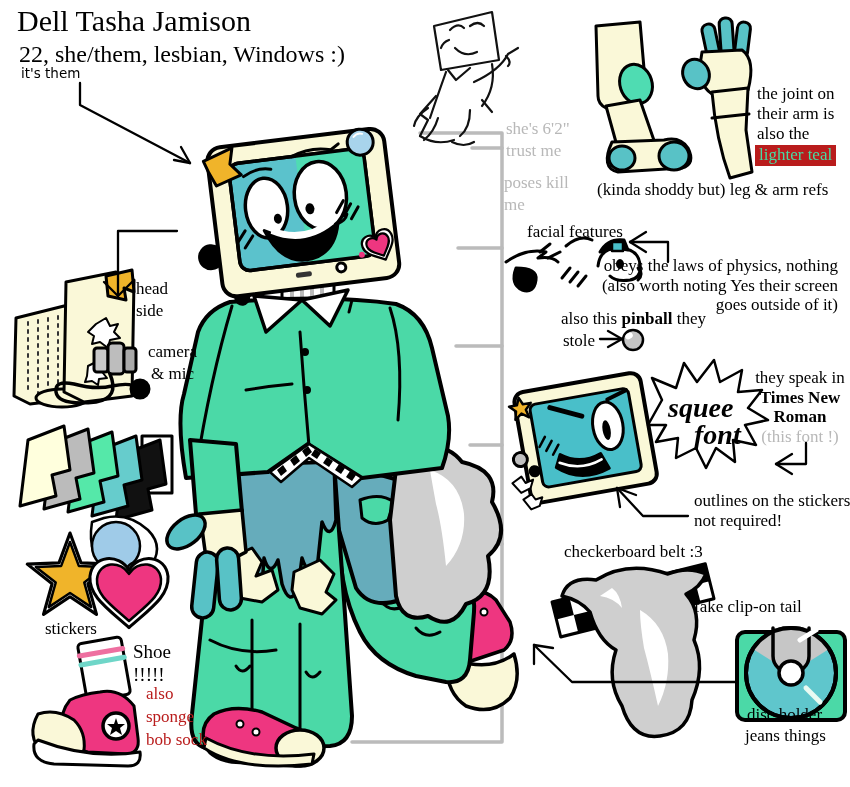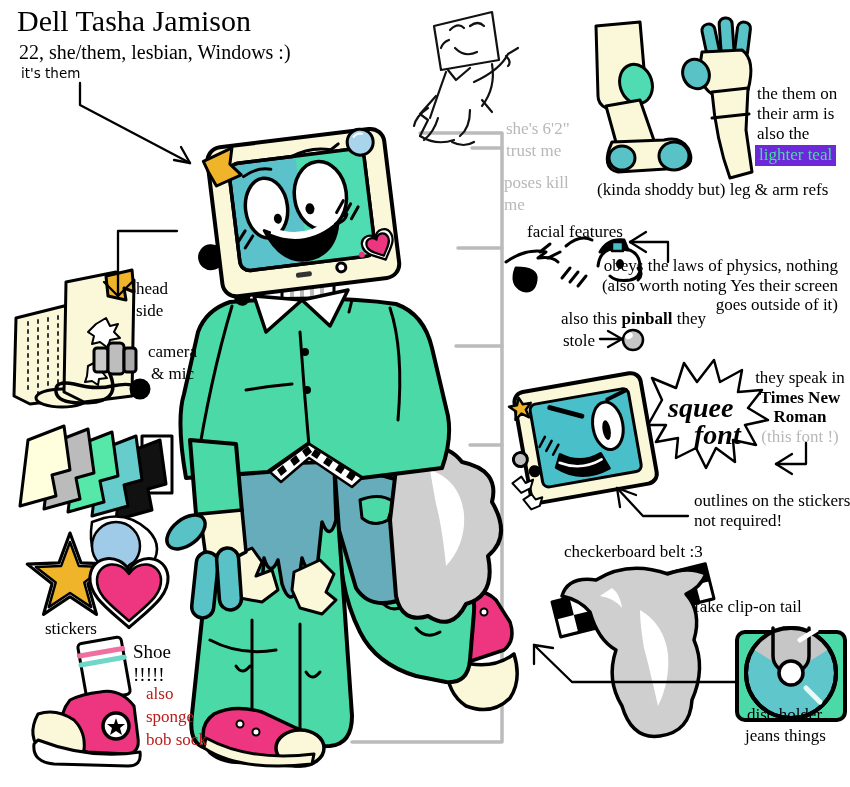--- a/index.html
+++ b/index.html
@@ -2,26 +2,26 @@
 <html><head>
 <meta charset="utf-8">
 <style>
   html,body{margin:0;padding:0;background:#fff;}
   #page{position:relative;width:850px;height:787px;background:#fff;overflow:hidden;
         font-family:"Liberation Serif",serif;}
   #art{position:absolute;left:0;top:0;width:850px;height:787px;}
   .t{position:absolute;font-family:"Liberation Serif",serif;font-size:17px;color:#000;
      white-space:nowrap;line-height:1.15;}
   .title{font-size:30px;}
-  .sub{font-size:20px;}
+  .sub{font-size:24px;}
   .hand{font-family:"DejaVu Sans",sans-serif;font-size:13.5px;}
   .gray{color:#b8b8b8;}
   .lgray{color:#b91c1c;}
   .bold{font-weight:bold;}
-  .badge{background:#6d28d9;color:#46dca4;padding:0 4px 1px 4px;}
+  .badge{background:#b91c1c;color:#46dca4;padding:0 4px 1px 4px;}
   .rightblock{text-align:right;white-space:nowrap;}
   .centerblock{text-align:center;}
   .bubbletxt{font-size:28px;font-weight:bold;font-style:italic;}
 </style>
 </head>
 <body>
 
 <div id="page">
 
 <svg id="art" viewBox="0 0 850 787" stroke-linecap="round" stroke-linejoin="round">
@@ -376,21 +376,21 @@
 
   <div class="t title" style="left:17px;top:4px;">Dell Tasha Jamison</div>
   <div class="t sub" style="left:19px;top:41px;">22, she/them, lesbian, Windows :)</div>
   <div class="t hand" style="left:21px;top:66px;">it's them</div>
 
   <div class="t gray" style="left:506px;top:119px;">she's 6'2"</div>
   <div class="t gray" style="left:506px;top:141px;">trust me</div>
   <div class="t gray" style="left:504px;top:173px;">poses kill</div>
   <div class="t gray" style="left:504px;top:195px;">me</div>
 
-  <div class="t" style="left:757px;top:84px;">the them on</div>
+  <div class="t" style="left:757px;top:84px;">the joint on</div>
   <div class="t" style="left:757px;top:104px;">their arm is</div>
   <div class="t" style="left:757px;top:124px;">also the</div>
   <div class="t badge" style="left:755px;top:145px;">lighter teal</div>
   <div class="t" style="left:597px;top:180px;">(kinda shoddy but) leg &amp; arm refs</div>
 
   <div class="t" style="left:527px;top:222px;">facial features</div>
   <div class="t rightblock" style="right:12px;top:256px;">
     <div>obeys the laws of physics, nothing</div>
     <div>(also worth noting Yes their screen</div>
     <div>goes outside of it)</div>

